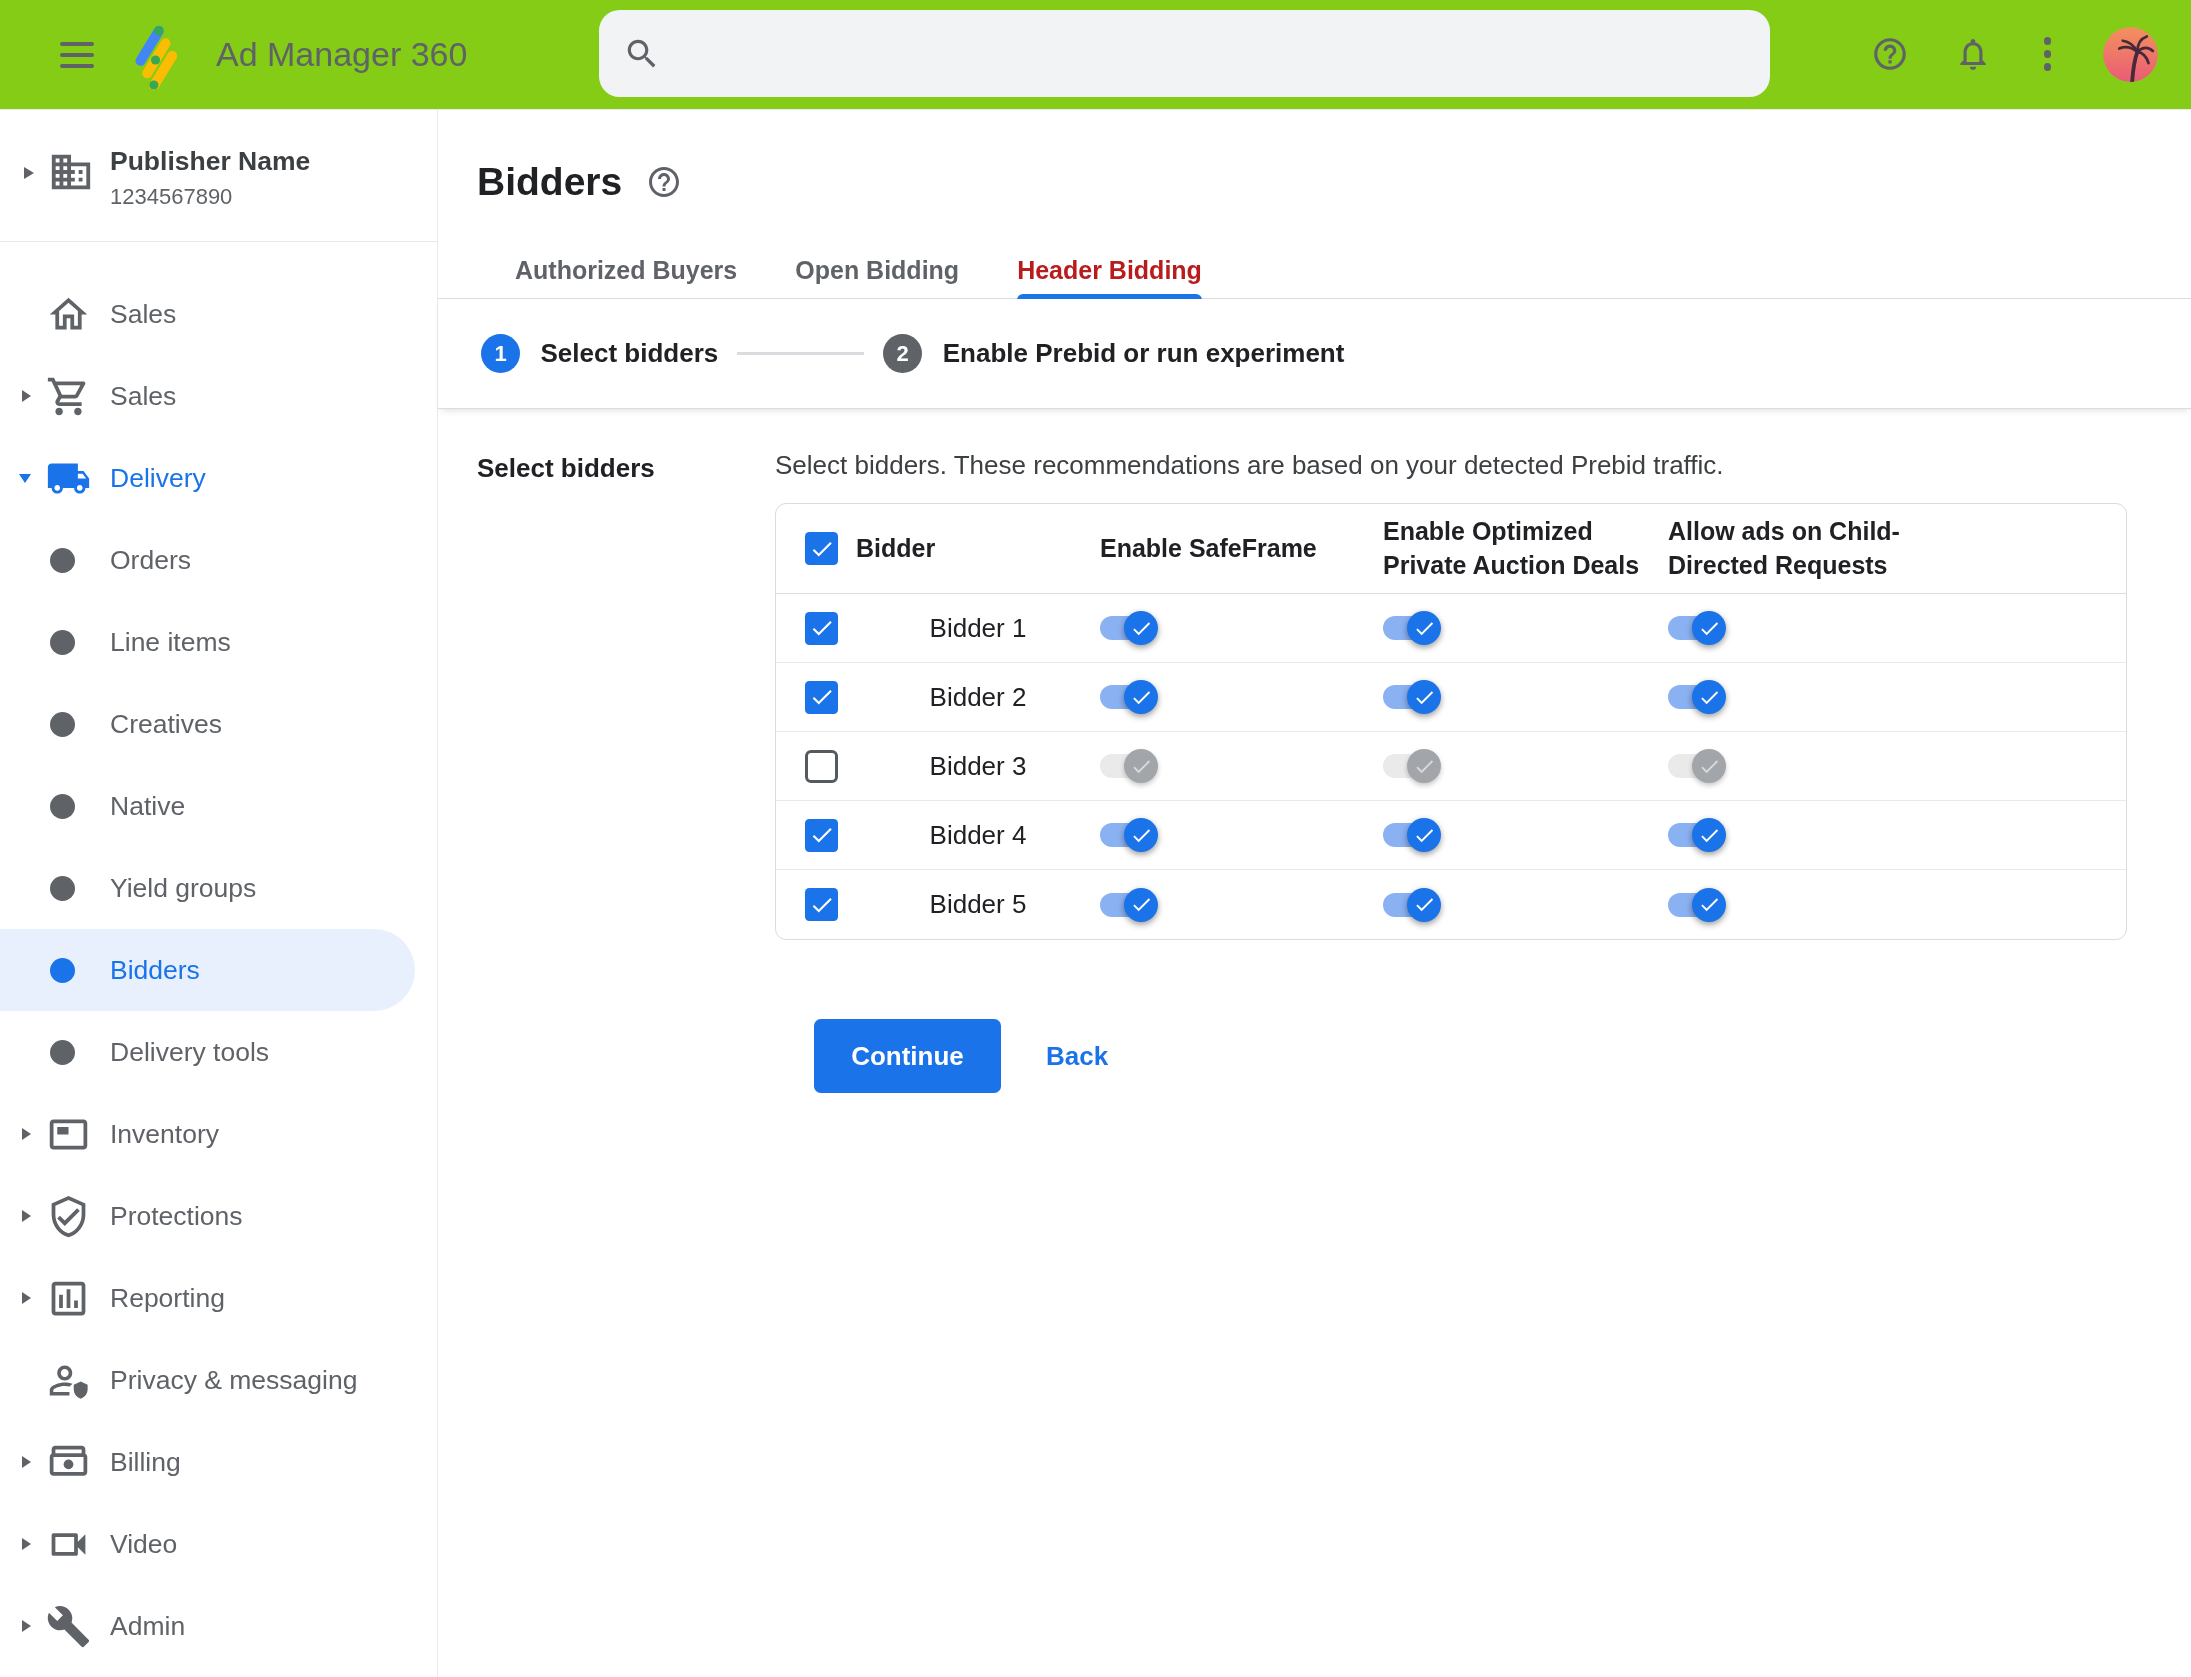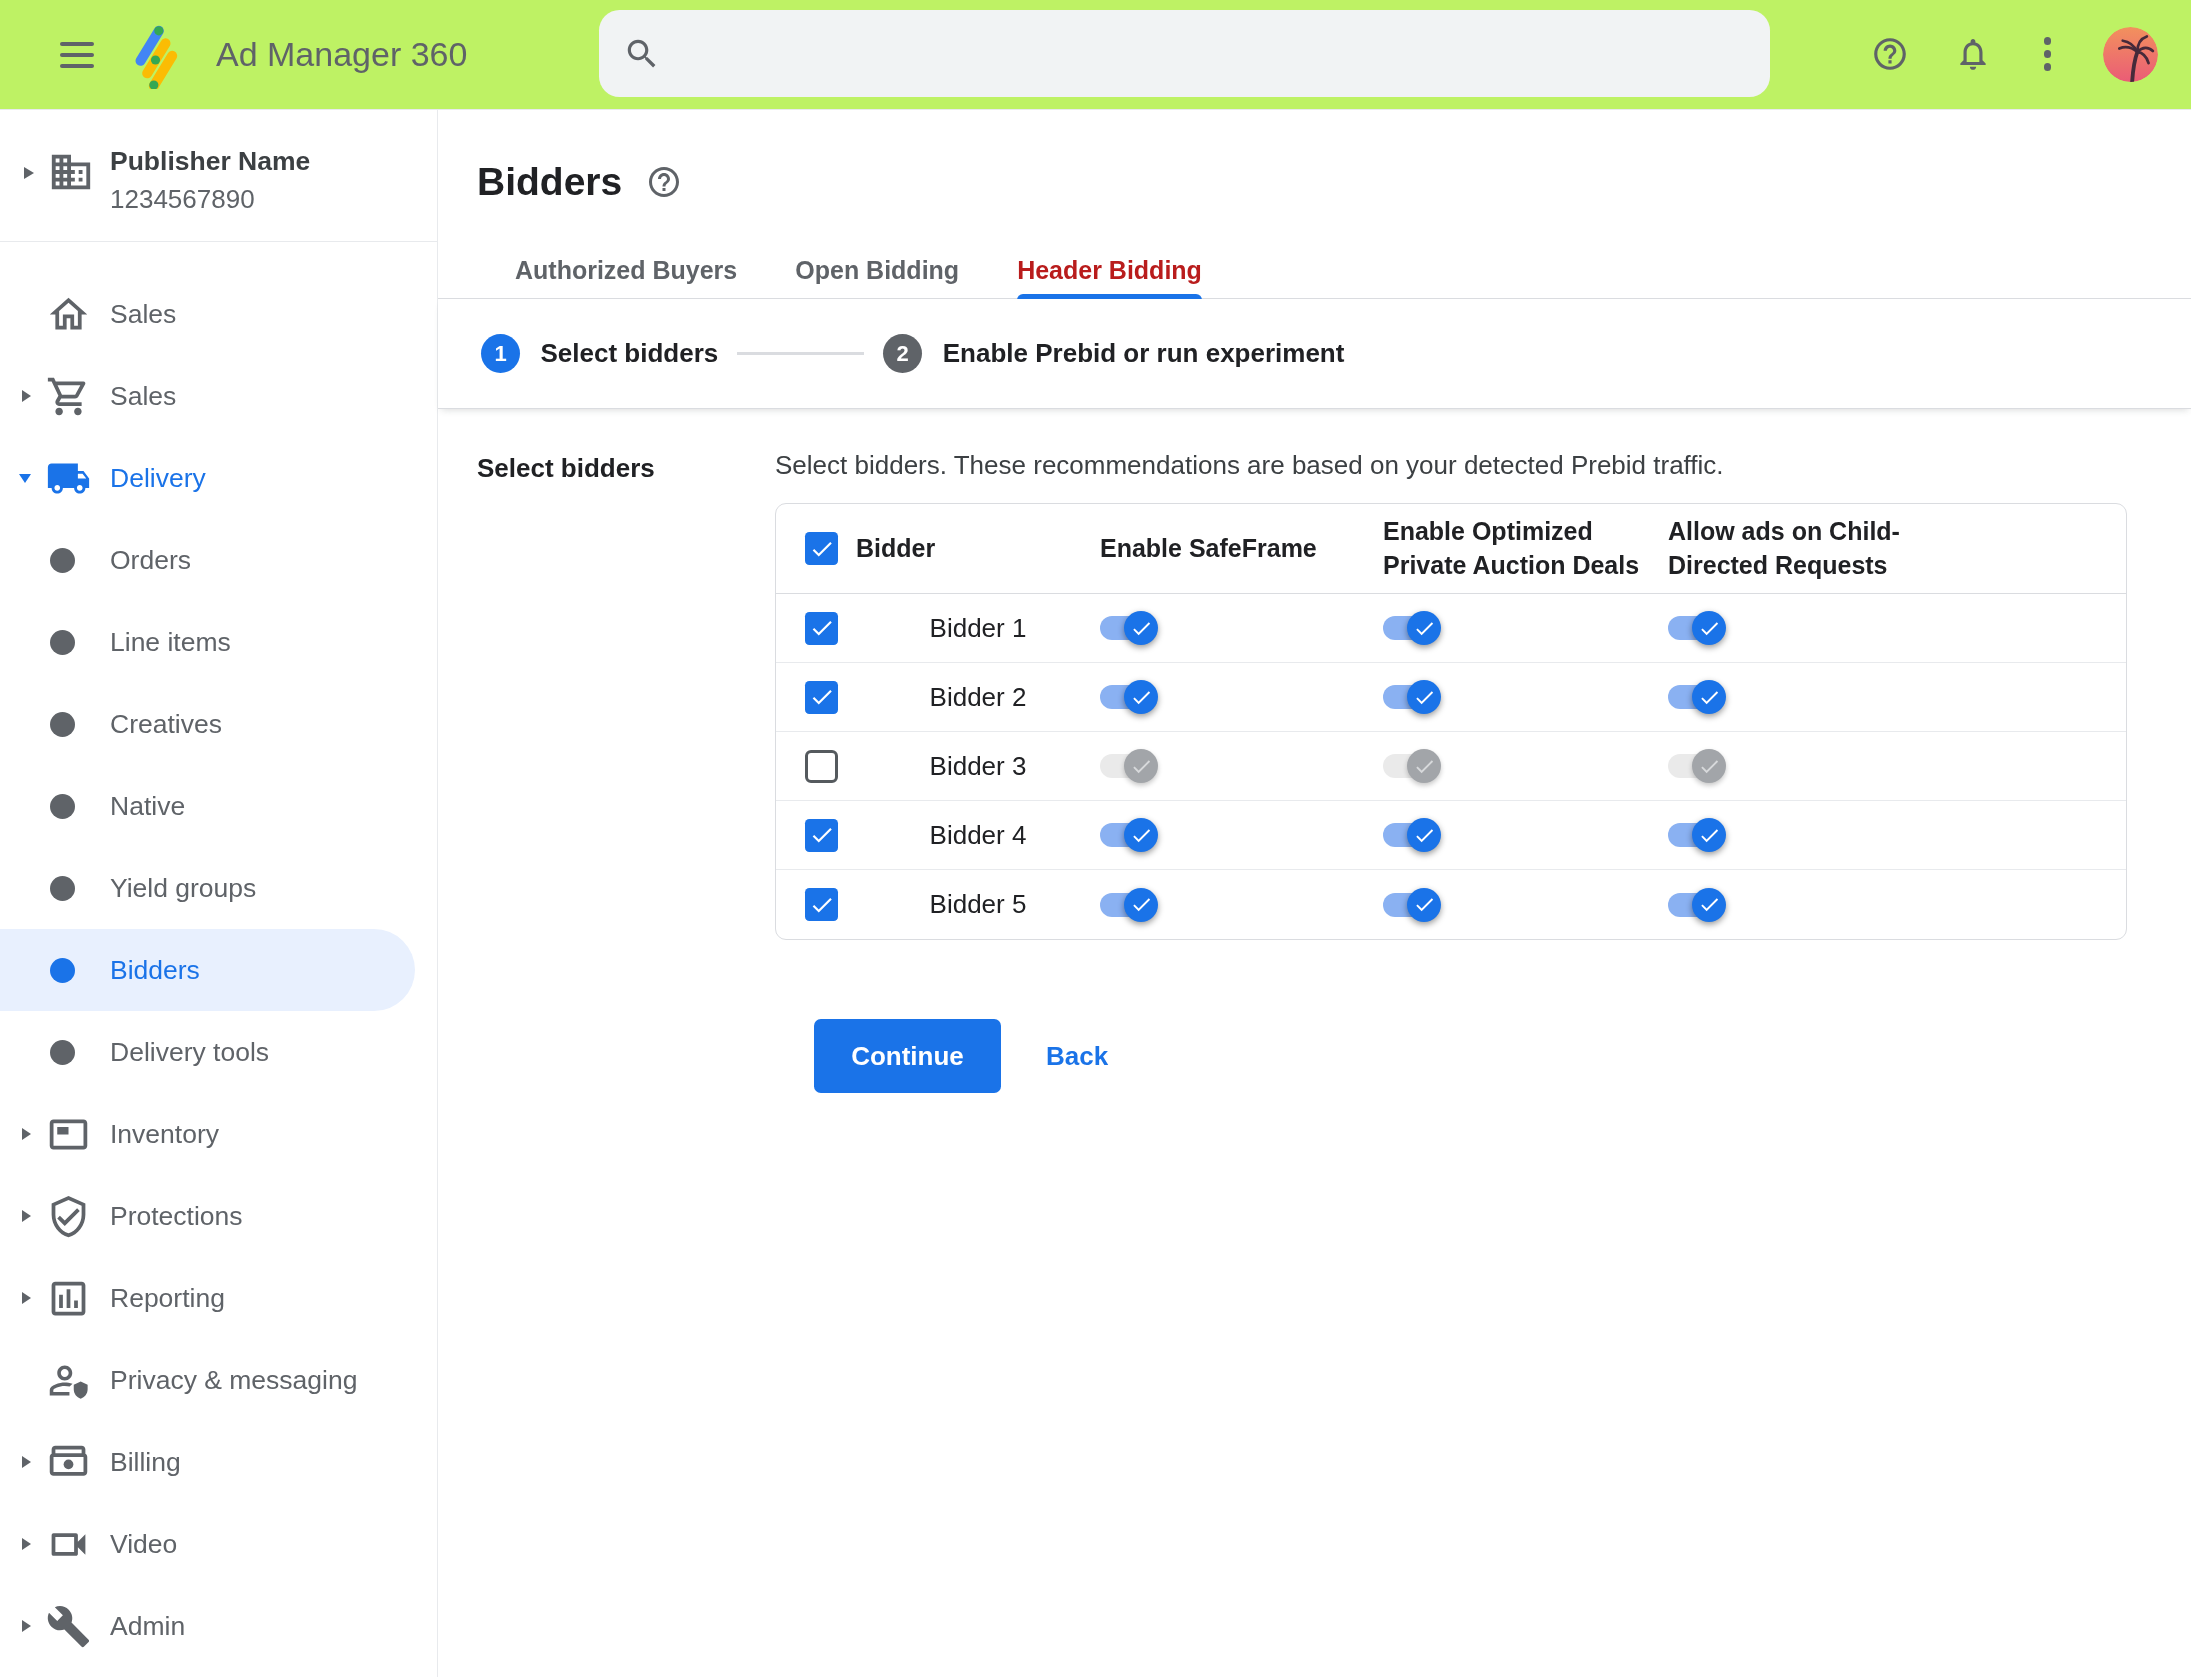--- a/index.html
+++ b/index.html
@@ -1,20 +1,20 @@
 <!DOCTYPE html>
 <html style="font-size:13.7px"><head>
 <meta charset="utf-8">
 <style>
   * { margin:0; padding:0; box-sizing:border-box; }
   html,body { width:2192px; height:1678px; background:#fff;
     font-family:"Liberation Sans","DejaVu Sans",sans-serif; color:#202124; overflow:hidden; }
 
   
-  .topbar { position:relative; height:110px; background:#bef264; border-bottom:1.7px solid #e8eaed; }
+  .topbar { position:relative; height:110px; background:#84cc16; border-bottom:1.7px solid #e8eaed; }
   .hamburger { position:absolute; left:60px; top:42px; width:34px; height:26px;
     display:flex; flex-direction:column; justify-content:space-between; cursor:pointer; }
   .hamburger span { display:block; height:4.3px; border-radius:2.6px; background:#5f6368; }
   .logo-mark { position:absolute; left:128px; top:20.5px; }
   .product-name { position:absolute; left:216px; top:0; line-height:108px; font-size:34px; color:#5f6368; }
   .search { position:absolute; left:599px; top:10.3px; width:1171px; height:87px;
     background:#f1f3f4; border-radius:20.5px; display:flex; align-items:center; padding-left:24px; }
   .search svg { width:38px; height:38px; fill:#5f6368; }
   .search input { border:none; outline:none; background:transparent; font-size:26px;
     color:#202124; flex:1; height:51px; margin-left:17px; font-family:inherit; }
@@ -30,21 +30,21 @@
   .sidebar { width:438px; border-right:1.7px solid #e8eaed; background:#fff; flex:none; }
   .main { flex:1; background:#fff; }
 
   
   .publisher { position:relative; height:132px; border-bottom:1.7px solid #e8eaed; }
   .publisher .tri { position:absolute; left:24px; top:57px; width:0; height:0;
     border-top:6.8px solid transparent; border-bottom:6.8px solid transparent; border-left:10.3px solid #5f6368; }
   .publisher .bld { position:absolute; left:48px; top:39px; }
   .publisher .bld svg { width:46px; height:46px; fill:#5f6368; }
   .pub-name { position:absolute; left:110px; top:36px; font-size:26.5px; font-weight:600; color:#3c4043; }
-  .pub-id { position:absolute; left:110px; top:74px; font-size:26px; color:#5f6368; }
+  .pub-id { position:absolute; left:110px; top:74px; font-size:22px; color:#5f6368; }
 
   .nav { padding-top:31px; }
   .nav-item { position:relative; height:82px; display:flex; align-items:center; cursor:pointer; }
   .nav-item .arrow-r { position:absolute; left:22px; width:0; height:0;
     border-top:6px solid transparent; border-bottom:6px solid transparent; border-left:9.4px solid #5f6368; }
   .nav-item .arrow-d { position:absolute; left:19px; width:0; height:0;
     border-left:6.8px solid transparent; border-right:6.8px solid transparent; border-top:9.4px solid #1a73e8; }
   .nav-item .icon-slot { position:absolute; left:46px; width:45px; height:45px; }
   .nav-item .icon-slot svg { width:45px; height:45px; fill:#5f6368; }
   .nav-item.blue .icon-slot svg { fill:#1a73e8; }

